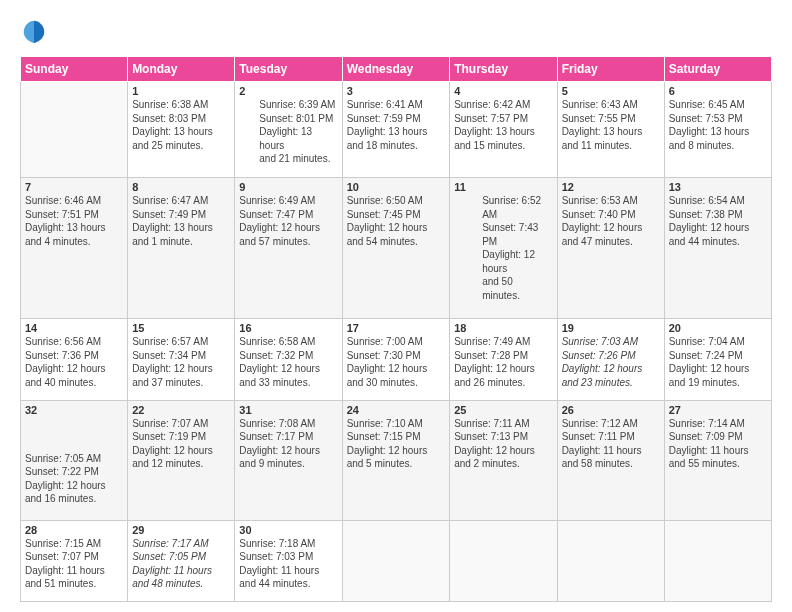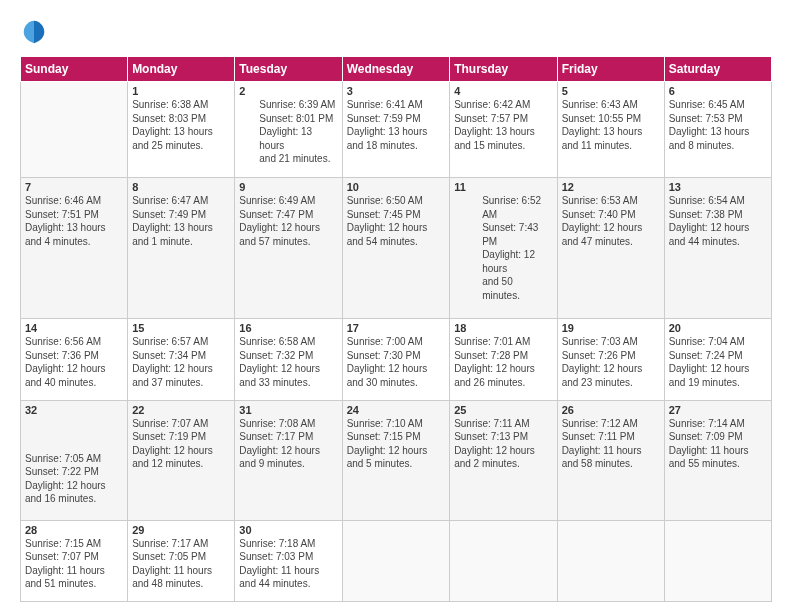--- a/index.html
+++ b/index.html
@@ -60,21 +60,21 @@
     .subtitle {
       font-size: 14px;
       color: #555;
     }
     .calendar {
       width: 100%;
       border-collapse: collapse;
       flex: 1;
     }
     .calendar th {
-      background: #be185d;
+      background: #ec4899;
       color: #fff;
       font-size: 12px;
       font-weight: bold;
       padding: 5px 4px;
       text-align: left;
       border: 1px solid #fff;
     }
     .calendar td {
       border: 1px solid #ccc;
       vertical-align: top;
@@ -163,21 +163,21 @@
           <td>
             <span class="day-number">4</span>
             <div class="day-info" style="white-space: pre-line;">Sunrise: 6:42 AM
 Sunset: 7:57 PM
 Daylight: 13 hours
 and 15 minutes.</div>
           </td>
           <td>
             <span class="day-number">5</span>
             <div class="day-info" style="white-space: pre-line;">Sunrise: 6:43 AM
-Sunset: 10:55 PM
+Sunset: 7:55 PM
 Daylight: 13 hours
 and 11 minutes.</div>
           </td>
           <td>
             <span class="day-number">6</span>
             <div class="day-info" style="white-space: pre-line;">Sunrise: 6:45 AM
 Sunset: 7:53 PM
 Daylight: 13 hours
 and 8 minutes.</div>
           </td>
@@ -257,28 +257,28 @@
           </td>
           <td>
             <span class="day-number">17</span>
             <div class="day-info" style="white-space: pre-line;">Sunrise: 7:00 AM
 Sunset: 7:30 PM
 Daylight: 12 hours
 and 30 minutes.</div>
           </td>
           <td>
             <span class="day-number">18</span>
-            <div class="day-info" style="white-space: pre-line;">Sunrise: 7:01 AM
+            <div class="day-info" style="white-space: pre-line;">Sunrise: 7:49 AM
 Sunset: 7:28 PM
 Daylight: 12 hours
 and 26 minutes.</div>
           </td>
           <td>
             <span class="day-number">19</span>
-            <div class="day-info" style="white-space: pre-line;">Sunrise: 7:03 AM
+            <div class="day-info" style="white-space: pre-line; font-style: italic;">Sunrise: 7:03 AM
 Sunset: 7:26 PM
 Daylight: 12 hours
 and 23 minutes.</div>
           </td>
           <td>
             <span class="day-number">20</span>
             <div class="day-info" style="white-space: pre-line;">Sunrise: 7:04 AM
 Sunset: 7:24 PM
 Daylight: 12 hours
 and 19 minutes.</div>
@@ -338,21 +338,21 @@
         <tr>
           <td>
             <span class="day-number">28</span>
             <div class="day-info" style="white-space: pre-line;">Sunrise: 7:15 AM
 Sunset: 7:07 PM
 Daylight: 11 hours
 and 51 minutes.</div>
           </td>
           <td>
             <span class="day-number">29</span>
-            <div class="day-info" style="white-space: pre-line;">Sunrise: 7:17 AM
+            <div class="day-info" style="white-space: pre-line; font-style: italic;">Sunrise: 7:17 AM
 Sunset: 7:05 PM
 Daylight: 11 hours
 and 48 minutes.</div>
           </td>
           <td>
             <span class="day-number">30</span>
             <div class="day-info" style="white-space: pre-line;">Sunrise: 7:18 AM
 Sunset: 7:03 PM
 Daylight: 11 hours
 and 44 minutes.</div>

